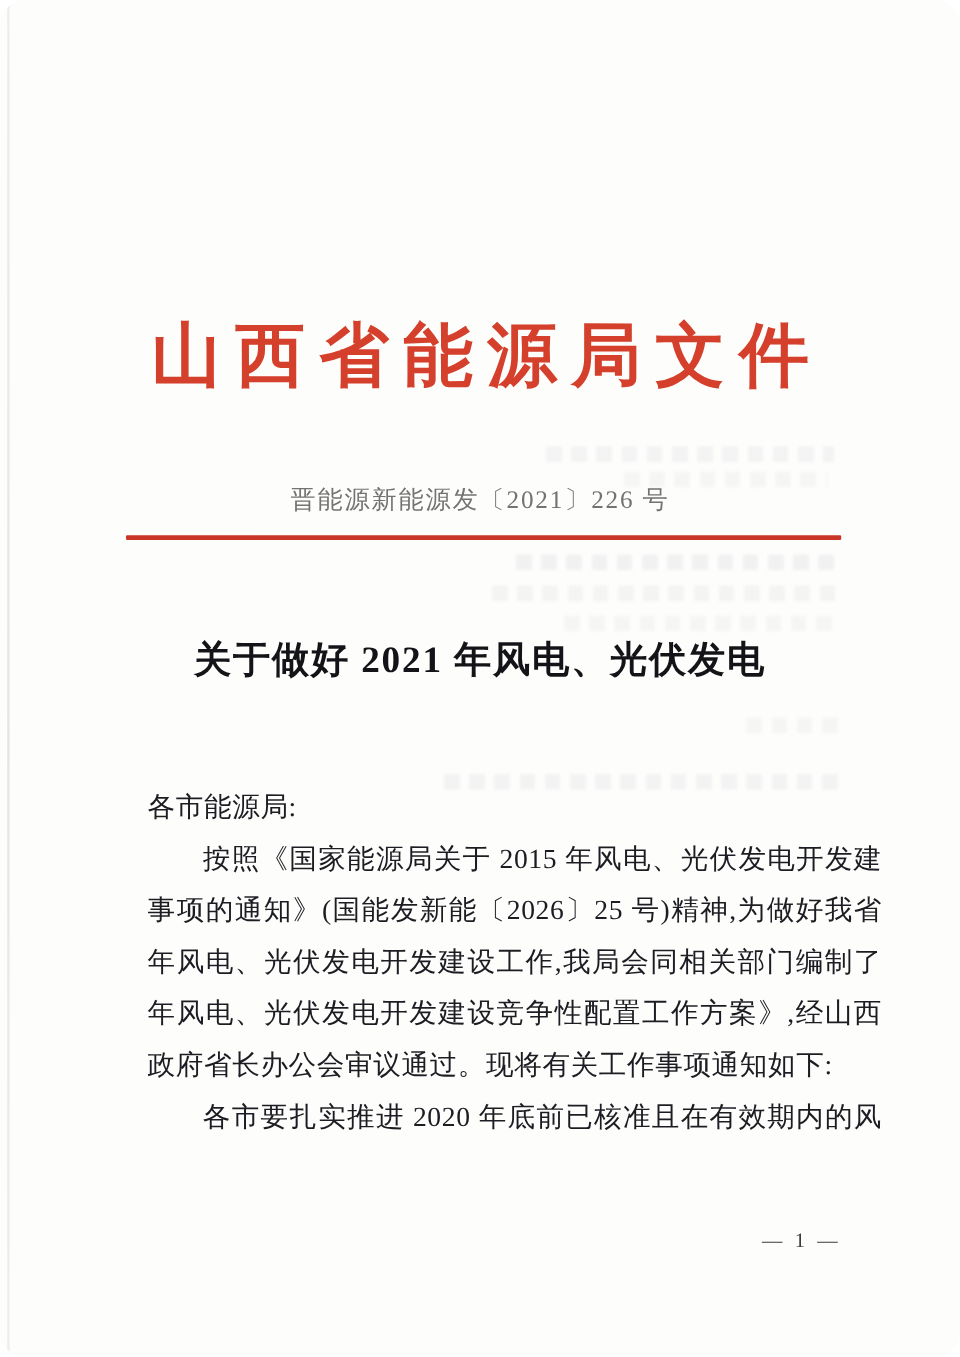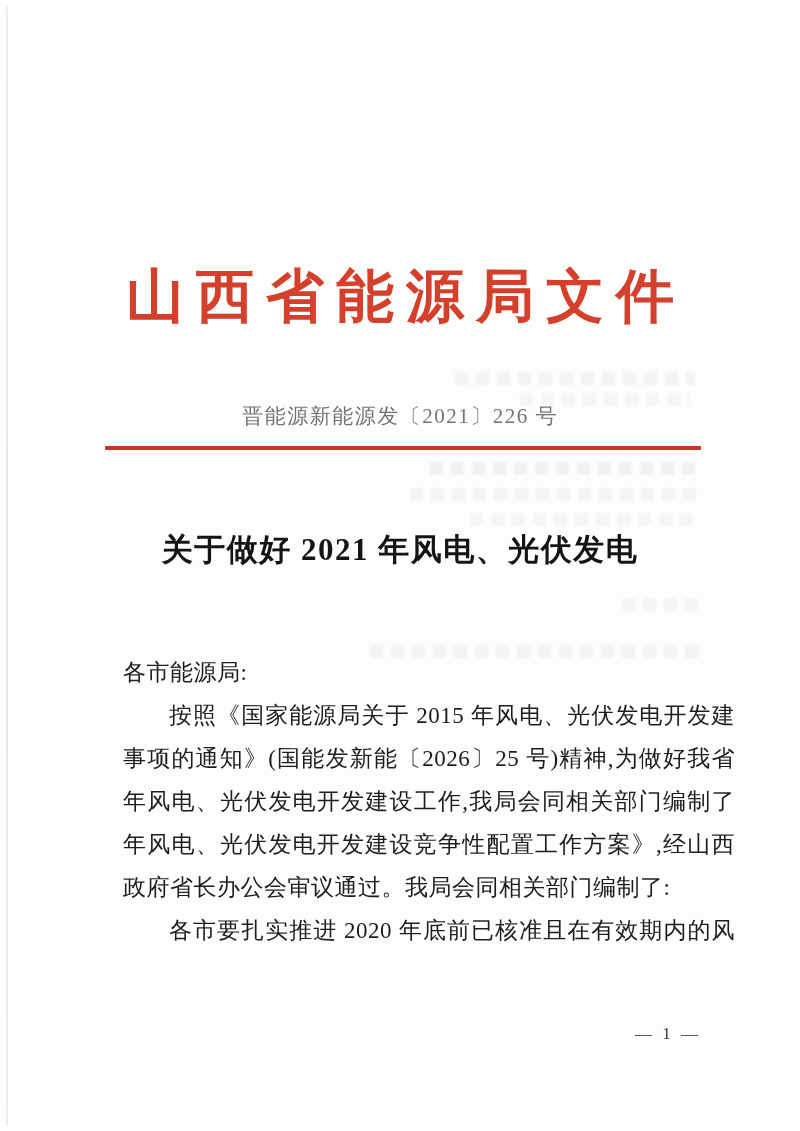--- a/index.html
+++ b/index.html
@@ -129,21 +129,21 @@
     <div>关于做好 2021 年风电、光伏发电</div>
   </div>
 
   <div class="body-text">
     <div class="line">各市能源局:</div>
 
     <div class="line fill indent">按照《国家能源局关于 2015 年风电、光伏发电开发建设有关</div>
     <div class="line fill">事项的通知》(国能发新能〔2026〕25 号)精神,为做好我省 2021</div>
     <div class="line fill">年风电、光伏发电开发建设工作,我局会同相关部门编制了《2022</div>
     <div class="line fill">年风电、光伏发电开发建设竞争性配置工作方案》,经山西省人民</div>
-    <div class="line">政府省长办公会审议通过。我局会同相关部门编制了:</div>
+    <div class="line">政府省长办公会审议通过。现将有关工作事项通知如下:</div>
 
 
     <div class="line fill indent">各市要扎实推进 2020 年底前已核准且在有效期内的风电项</div>
   </div>
 
   <div class="page-number">— 1 —</div>
 
 </div>
 
 </body></html>

